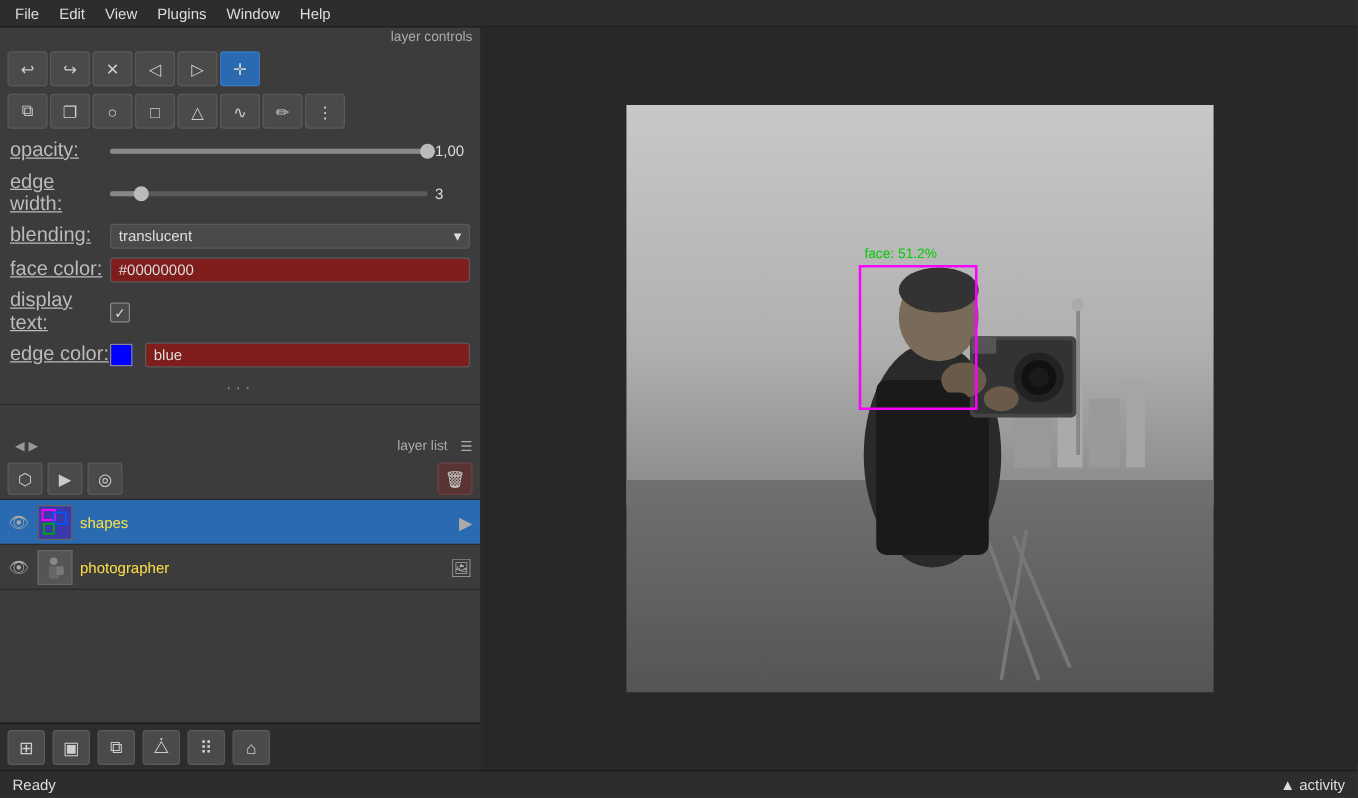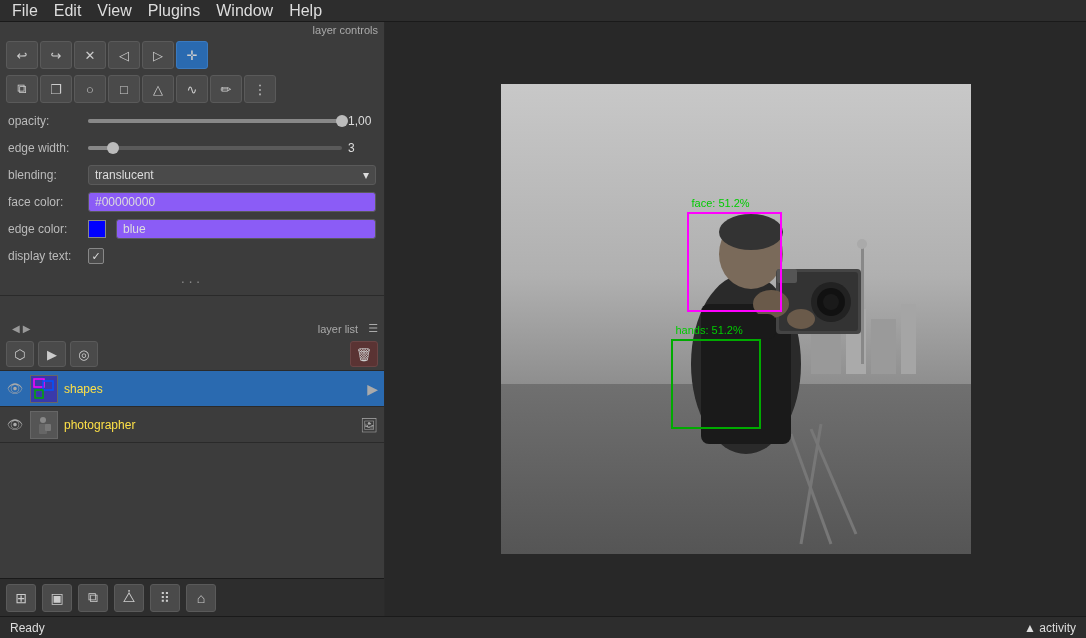--- a/index.html
+++ b/index.html
@@ -22,21 +22,21 @@
       align-items: center;
       height: 22px;
       padding: 0 4px;
       border-bottom: 1px solid #1a1a1a;
       flex-shrink: 0;
     }
     .menu-item {
       padding: 2px 8px;
       cursor: pointer;
       color: #ddd;
-      font-size: 16px;
+      font-size: 12px;
       text-align: right;
     }
 
     
     #main {
       display: flex;
       flex: 1;
       overflow: hidden;
     }
 
@@ -91,22 +91,23 @@
       gap: 5px;
     }
     .prop-row {
       display: flex;
       align-items: center;
       min-height: 22px;
     }
     .prop-label {
       width: 80px;
       color: #bbb;
-      font-size: 12px;
+      font-size: 16px;
       flex-shrink: 0;
+      text-decoration: underline;
     }
     .slider-container {
       flex: 1;
       display: flex;
       align-items: center;
       gap: 6px;
     }
     .slider {
       flex: 1;
       height: 4px;
@@ -149,21 +150,21 @@
       cursor: pointer;
     }
     .color-swatch {
       width: 18px;
       height: 18px;
       border: 1px solid #888;
       margin-right: 6px;
     }
     .text-input {
       flex: 1;
-      background: #8b5cf6;
+      background: #7f1d1d;
       border: 1px solid #5a5a5a;
       border-radius: 3px;
       padding: 2px 6px;
       color: #ddd;
       font-size: 12px;
     }
     .checkbox-tick {
       width: 16px;
       height: 16px;
       background: #4a4a4a;
@@ -430,32 +431,32 @@
         </div>
 
         <div class="prop-row">
           <span class="prop-label">face color:</span>
           <div class="text-input" style="display:flex;align-items:center;">
             <span>#00000000</span>
           </div>
         </div>
 
         <div class="prop-row">
+          <span class="prop-label">display text:</span>
+          <div class="checkbox-tick">✓</div>
+        </div>
+
+        <div class="prop-row">
           <span class="prop-label">edge color:</span>
           <div style="display:flex;align-items:center;flex:1;gap:4px;">
             <div class="color-swatch" style="background:#0000ff;width:18px;height:18px;border:1px solid #888;flex-shrink:0;"></div>
             <div class="text-input">
               <span>blue</span>
             </div>
           </div>
-        </div>
-
-        <div class="prop-row">
-          <span class="prop-label">display text:</span>
-          <div class="checkbox-tick">✓</div>
         </div>
       </div>
 
       <div id="more-dots">···</div>
     </div>
 
     <div id="layer-list-section">
       <div id="ll-header">
         <div id="mini-controls">
           <span>◀</span>
@@ -558,28 +559,25 @@
         <circle cx="330" cy="218" r="8" fill="#1a1a1a"></circle>
 
         <rect x="276" y="185" width="20" height="14" rx="2" fill="#555"></rect>
 
         <ellipse cx="270" cy="220" rx="18" ry="14" fill="#6a5a4a"></ellipse>
         <ellipse cx="300" cy="235" rx="14" ry="10" fill="#6a5a4a"></ellipse>
 
         <rect x="220" y="230" width="55" height="25" rx="8" fill="#1a1a1a"></rect>
       </svg>
 
-      <div class="detection-box" style="border-color:#ff00ff; left:186px; top:128px; width:95px; height:100px;">
+      <div class="detection-box" style="border-color:#ff00ff; left:186px; top:128px; width:95px; height:116px;">
         <span class="detection-label" style="color:#00cc00; top:-18px; left:0;">face: 51.2%</span>
       </div>
 
 
-      <div class="detection-box" style="border-color:#00aa00; left:170px; top:255px; width:90px; height:90px;">
-        <span class="detection-label" style="color:#00cc00; top:-18px; left:0;">hands: 51.2%</span>
-      </div>
     </div>
   </div>
 </div>
 
 <div id="statusbar">
   <span class="status-text">Ready</span>
   <span class="activity-text">▲ activity</span>
 </div>
 
 </body></html>

